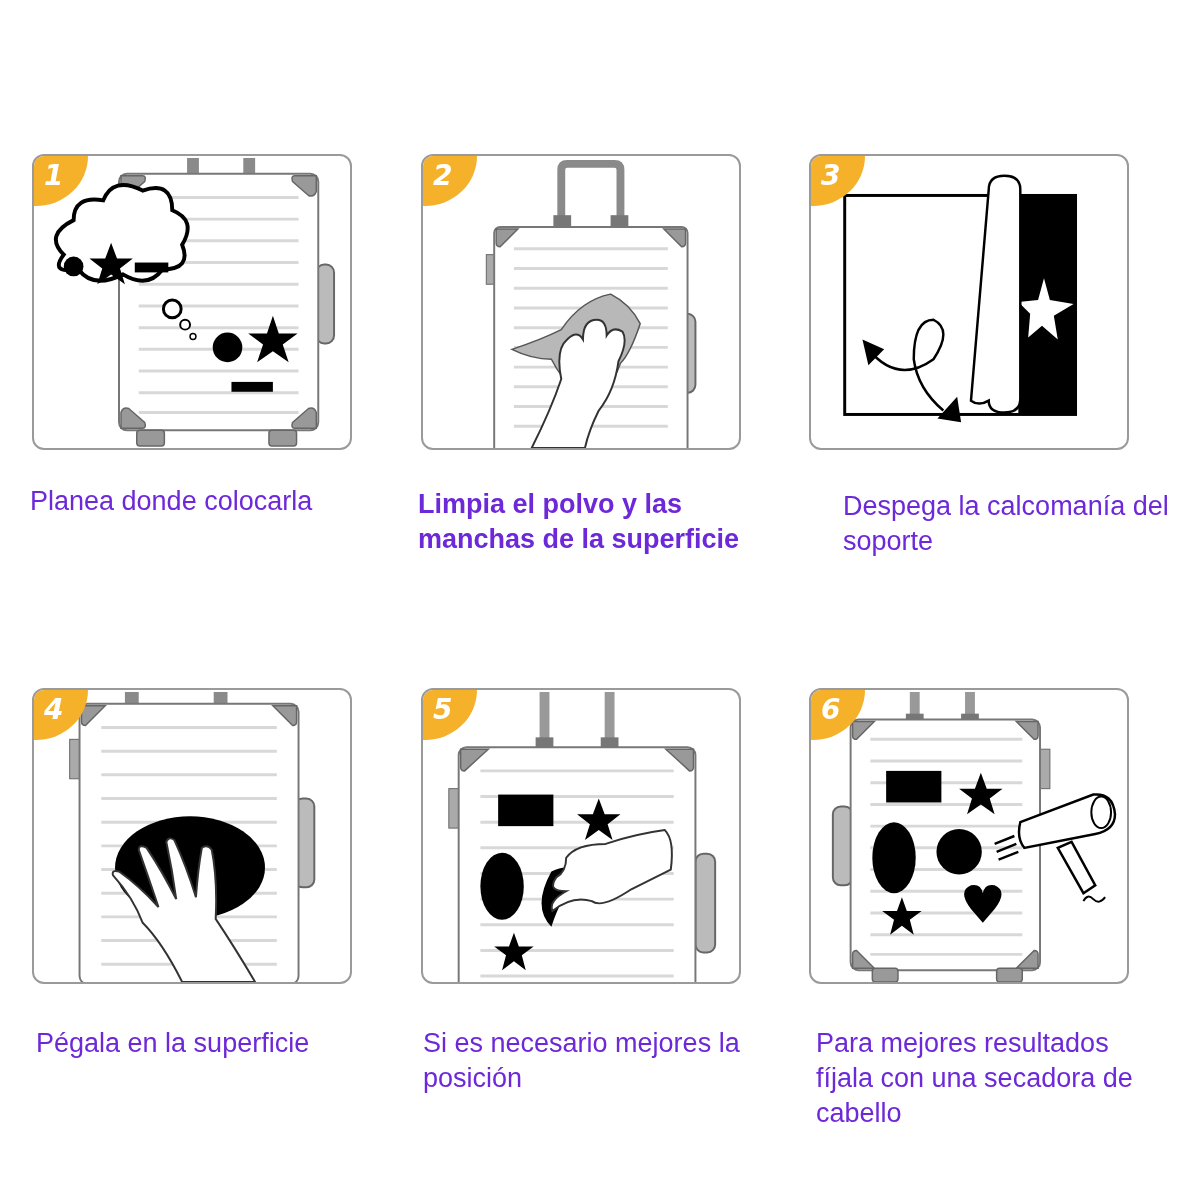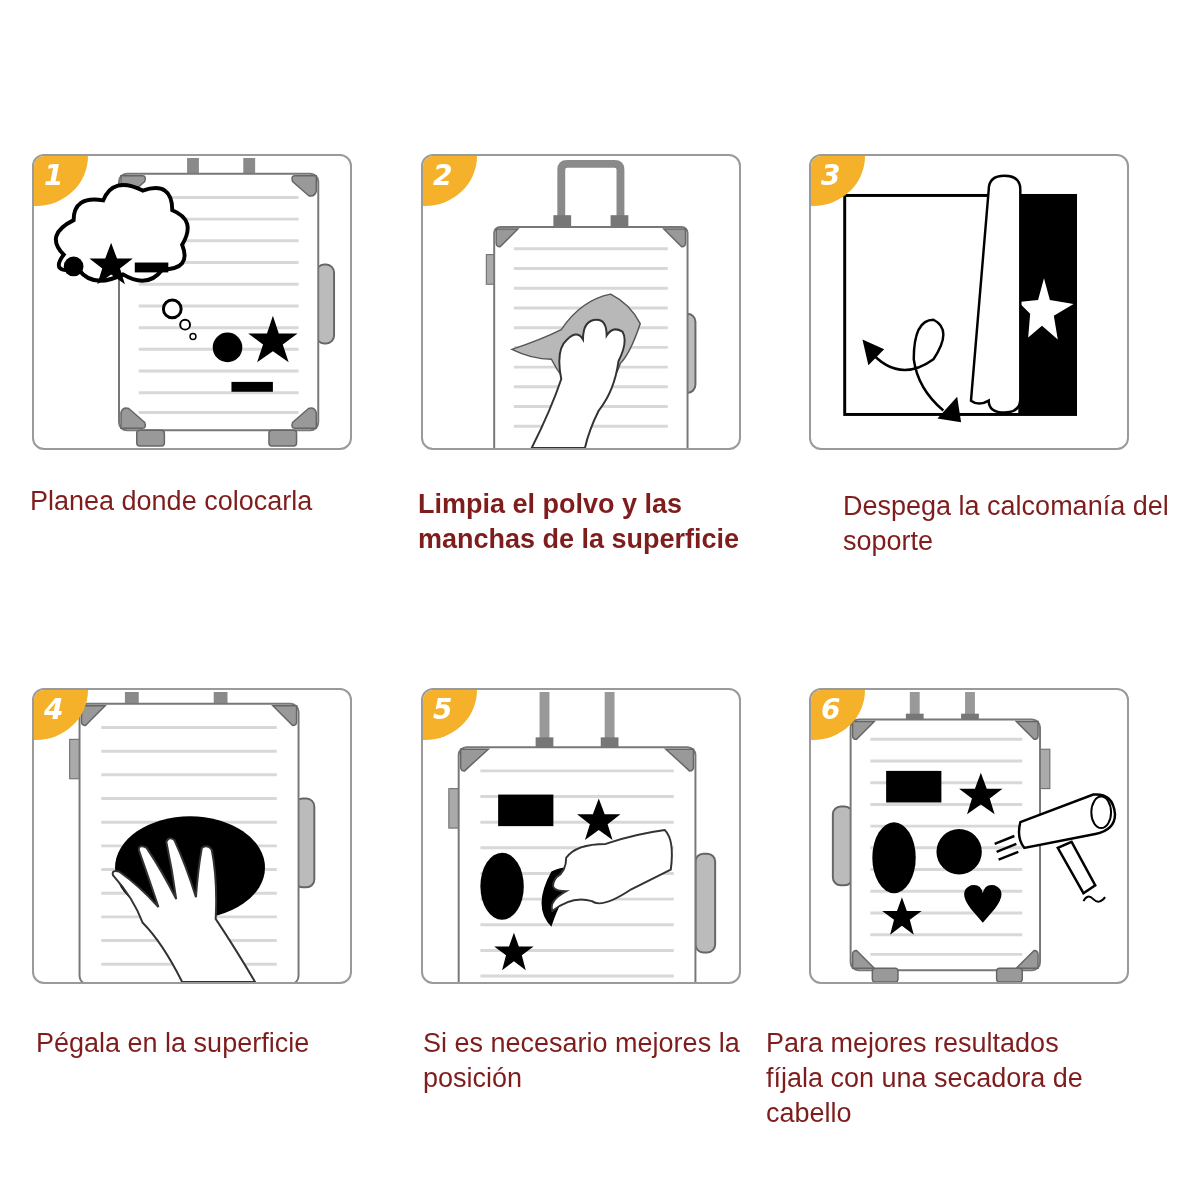--- a/index.html
+++ b/index.html
@@ -1,21 +1,21 @@
 <!DOCTYPE html>
 <html><head>
 <meta charset="utf-8">
 <style>
   html, body { margin:0; padding:0; background:#ffffff; }
   body { width:1200px; height:1200px; position:relative; overflow:hidden; font-family:"Liberation Sans", sans-serif; }
   .panel { position:absolute; width:320px; height:296px; border:2px solid #9a9a9a; border-radius:12px; background:#fff; overflow:hidden; box-sizing:border-box; }
   .panel svg.art { position:absolute; left:0; top:0; width:100%; height:100%; }
   .badge { position:absolute; left:-2px; top:-2px; width:56px; height:52px; background:#f5b12a; border-bottom-right-radius:52px 50px; }
   .badge span { position:absolute; left:12px; top:5px; color:#fff; font-weight:bold; font-style:italic; font-size:28px; font-family:"DejaVu Sans", sans-serif; }
-  .caption { position:absolute; font-size:27px; line-height:35px; color:#7f1d1d; width:360px; }
+  .caption { position:absolute; font-size:27px; line-height:35px; color:#6d28d9; width:360px; }
 </style>
 </head>
 <body>
 
 <div class="panel" style="left:32px;top:154px;">
   <svg class="art" viewBox="0 0 320 296">
     <rect x="155" y="2" width="12" height="16" fill="#8a8a8a"></rect>
       <rect x="212" y="2" width="12" height="16" fill="#8a8a8a"></rect>
     <rect x="286" y="110" width="18" height="80" rx="8" fill="#bbb" stroke="#666" stroke-width="2"></rect>
     <rect x="86" y="18" width="202" height="260" rx="8" fill="#fff" stroke="#777" stroke-width="2"></rect>
@@ -219,13 +219,13 @@
       </g>
     <path d="M212 134 l74 -28 q20 -2 22 20 q0 16 -20 20 l-72 14 q-8 -10 -4 -26 z" fill="#fff" stroke="#000" stroke-width="2.5"></path>
     <ellipse cx="294" cy="124" rx="10" ry="16" fill="#fff" stroke="#000" stroke-width="2"></ellipse>
     <path d="M264 154 l24 44 l-12 8 l-26 -46 z" fill="#fff" stroke="#000" stroke-width="2.5"></path>
     <path d="M276 214 q4 -8 10 -2 q6 6 12 -2" fill="none" stroke="#000" stroke-width="2"></path>
   </svg>
   <div class="badge">
       <span>6</span>
     </div>
 </div>
-<div class="caption" style="left:766px;top:1026px;width:340px;">Para mejores resultados fíjala con una secadora de cabello</div>
+<div class="caption" style="left:816px;top:1026px;width:340px;">Para mejores resultados fíjala con una secadora de cabello</div>
 
 </body></html>

